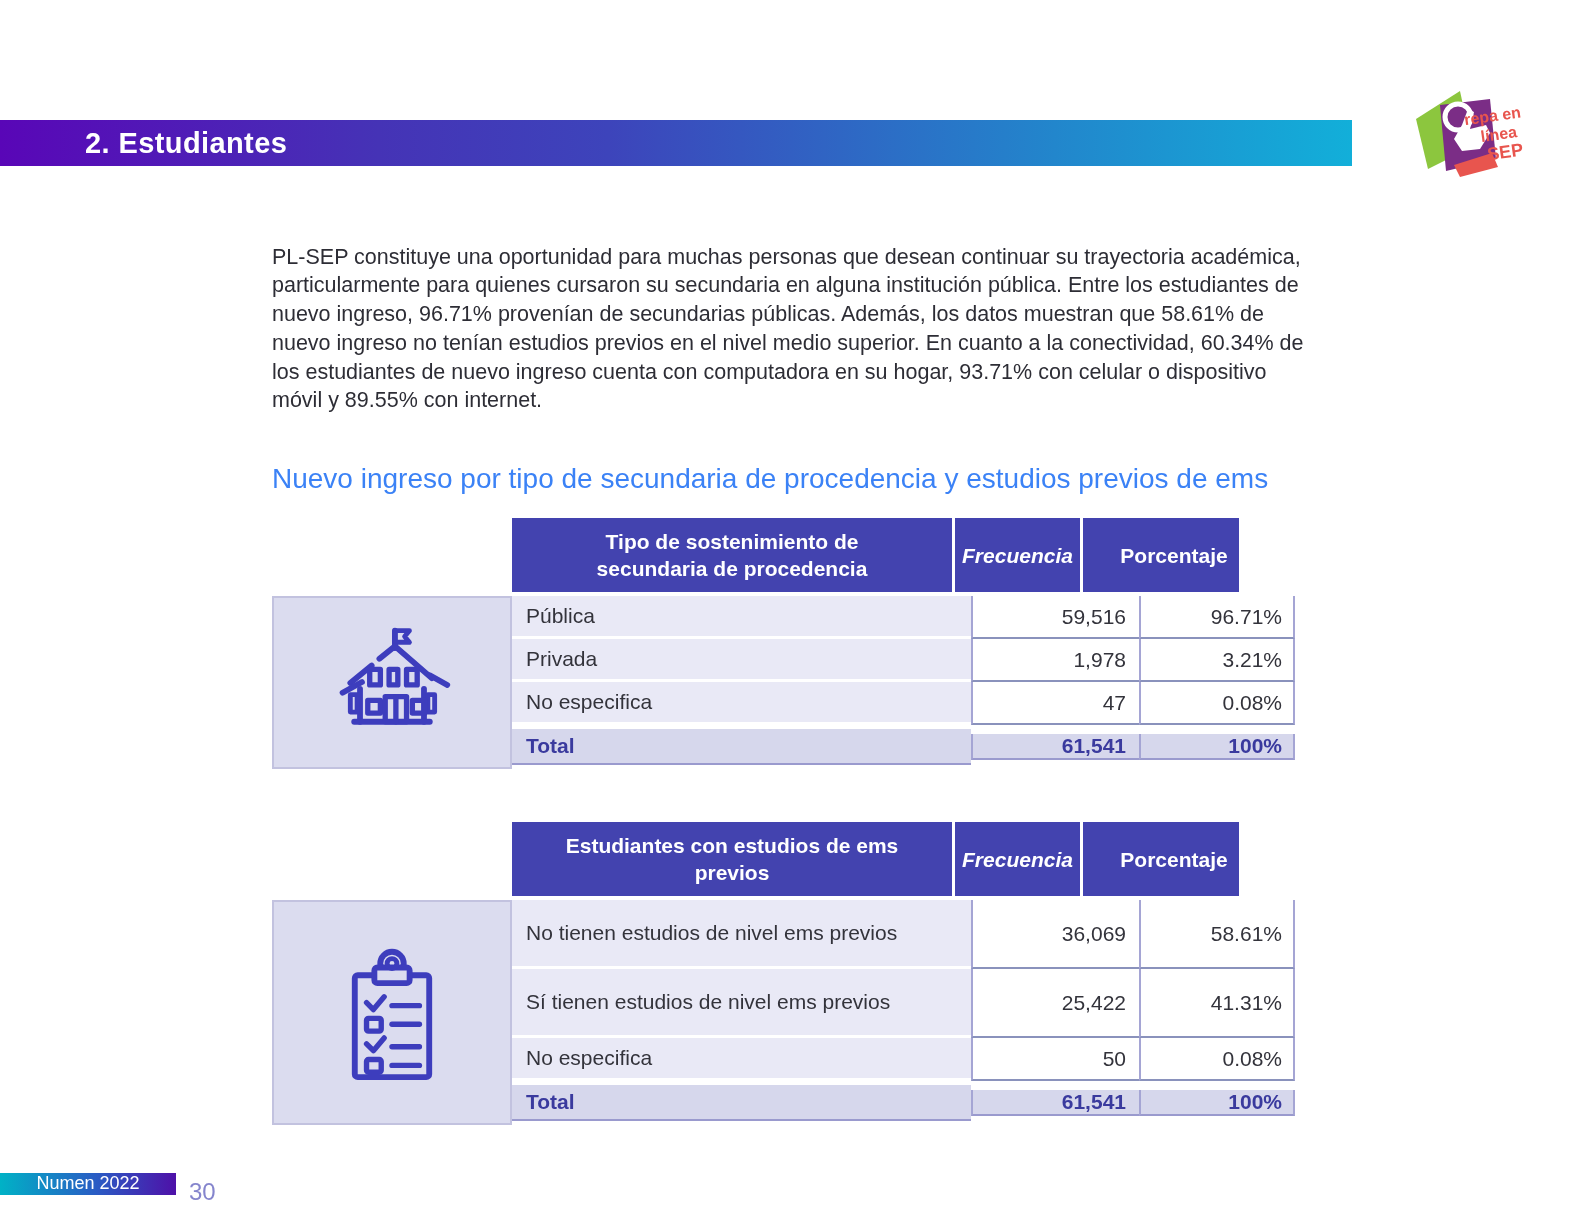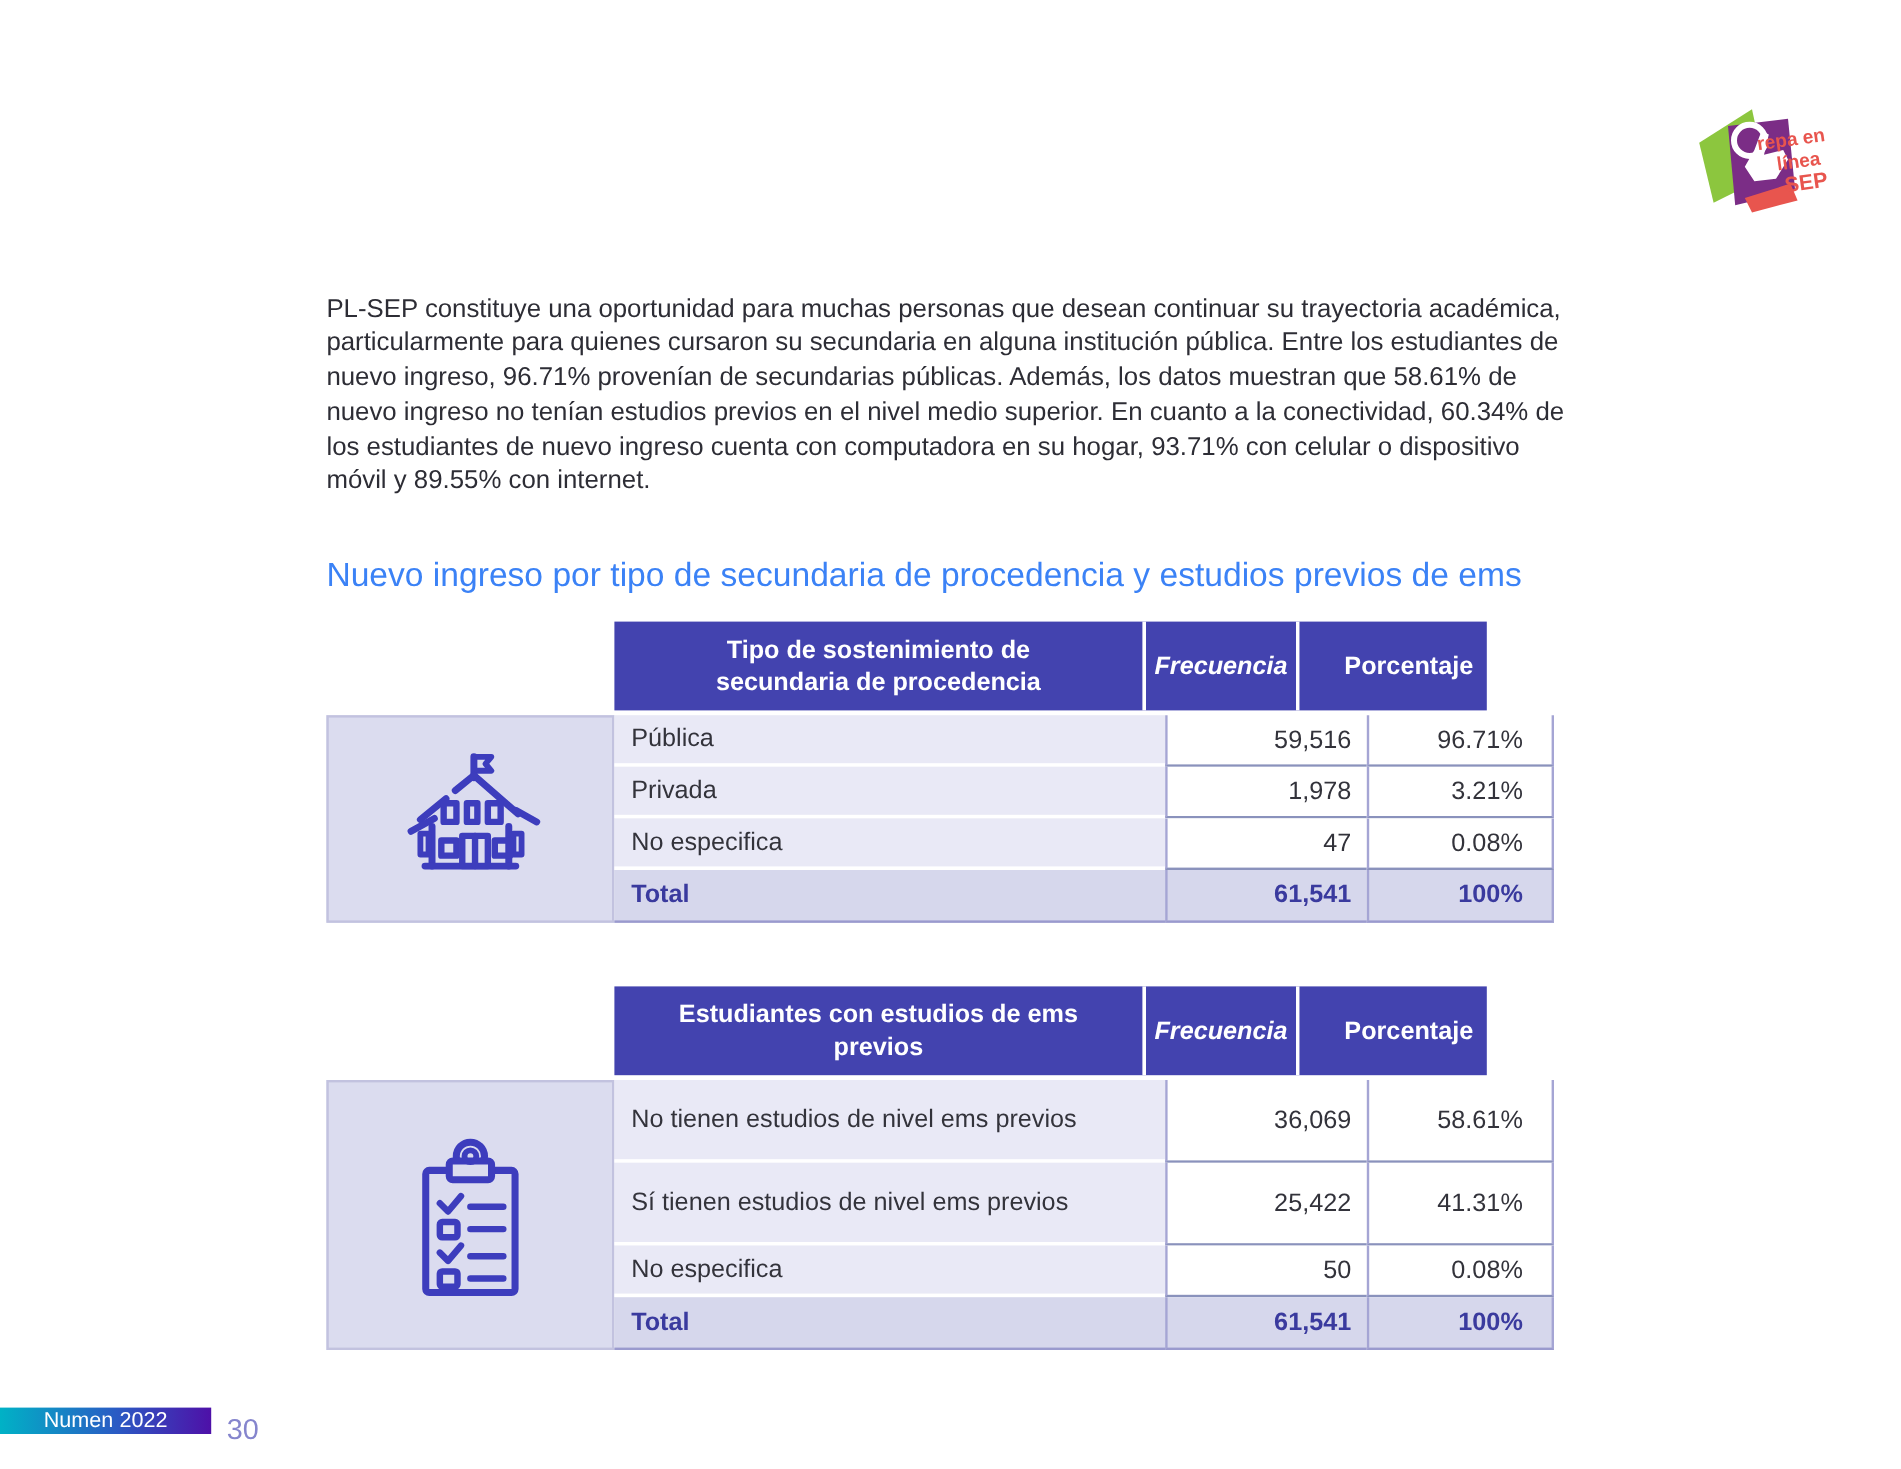--- a/index.html
+++ b/index.html
@@ -61,43 +61,46 @@
   .c1 {
     width:459px; background:#E9E9F6; border-bottom:3px solid #ffffff;
     padding:4px 70px 4px 14px; line-height:26px;
   }
   .c2 {
     width:168px; background:#ffffff; border-left:2px solid #A5A5D4;
     border-bottom:2px solid #8A92BC; justify-content:flex-end; padding-right:13px;
   }
   .c3 {
     width:156px; background:#ffffff; border-left:2px solid #A5A5D4; border-right:2px solid #A5A5D4;
-    border-bottom:2px solid #8A92BC; justify-content:flex-end; padding-right:24px;
-  }
-  .r43 { height:43px; } .r44 { height:44px; } .r69 { height:69px; }
+    border-bottom:2px solid #8A92BC; justify-content:flex-end; padding-right:11px;
+  }
+  .r43 { height:43px; } .r44 { height:44px;align-items:center; } .r69 { height:69px; }
   .row.total .c1, .row.total .c2, .row.total .c3 {
     background:#D6D7EC; font-weight:bold; color:#3A3A9E; border-bottom:2px solid #9A9ACE;
   }
 
   
   .line-icon { stroke:#3D3DBD; fill:none; stroke-linecap:round; stroke-linejoin:round; }
 
   
   .footer-bar {
     position:absolute; left:0; top:1173px; width:176px; height:22px;
     background:linear-gradient(90deg,#00B2C6 0%, #2A5BC4 55%, #4E10A8 100%);
     color:#ffffff; font-size:18px; display:flex; align-items:flex-start; justify-content:center;
   }
   .page-number { position:absolute; left:189px; top:1178px; font-size:24px; color:#8585CD; }
 </style>
 </head>
 <body>
 
 <div class="canvas">
 
+  <div class="title-bar">
+    <span class="t">2. Estudiantes</span>
+  </div>
 
   <svg class="logo" viewBox="0 0 122 102">
     <polygon points="10,34 54,6 66,62 22,84" fill="#8CC63E"></polygon>
     <polygon points="34,20 84,14 90,74 40,86" fill="#7B2D86"></polygon>
     <polygon points="48,80 86,68 92,82 54,92" fill="#E8554E"></polygon>
     <path d="M56,40 L62,24 L68,27 L64,44 L80,40 L84,48 L74,64 L56,66 L48,54 Z" fill="#ffffff"></path>
     <circle cx="52" cy="32" r="13" fill="none" stroke="#ffffff" stroke-width="5"></circle>
     <g transform="rotate(-8 90 45)" font-family="Liberation Sans, sans-serif" font-weight="bold" fill="#E8554E">
       <text x="60" y="36" font-size="16">repa en</text>
       <text x="74" y="55" font-size="16">línea</text>

